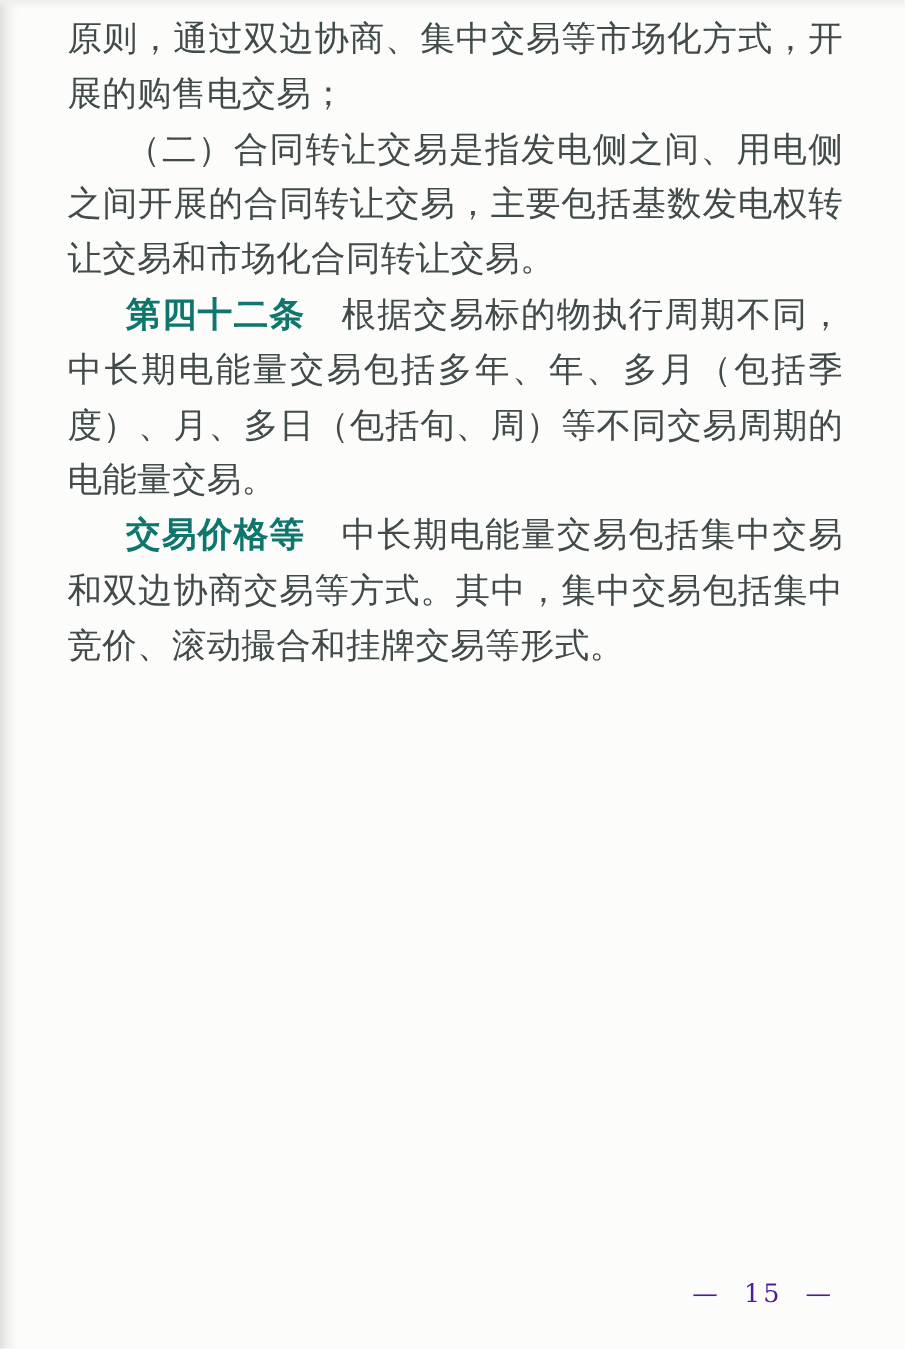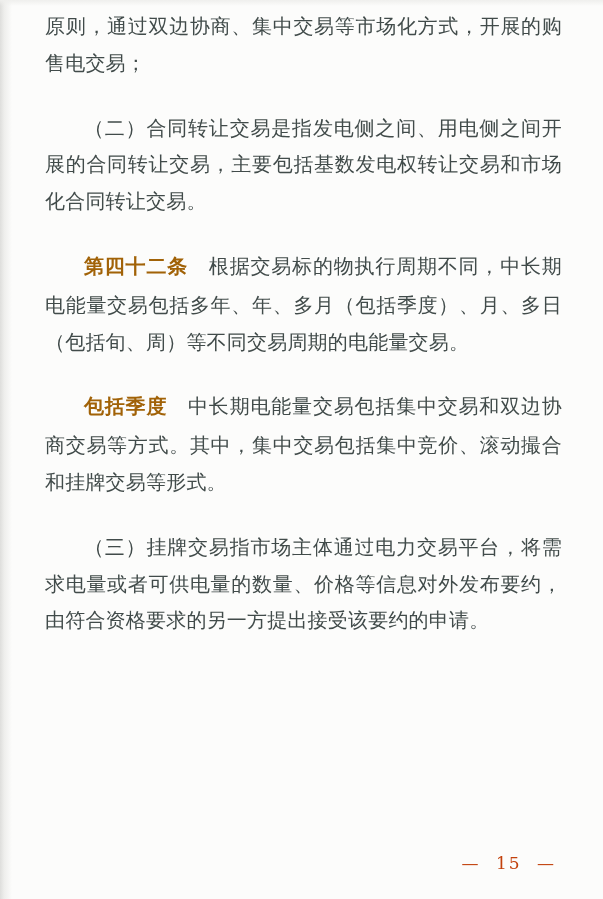--- a/index.html
+++ b/index.html
@@ -30,53 +30,50 @@
   }
   .doc-body {
     position: absolute;
     left: 45px;
     top: 8px;
     width: 517px;
     color: #414b4a;
   }
   .para {
     margin: 0;
-    font-size: 20px;
+    font-size: 23px;
     line-height: 36.8px;
     text-align: justify;
     word-break: normal;
     letter-spacing: 0.2px;
   }
   .para.indent {
     text-indent: 39px;
-    margin-top: 28px;
   }
   .para b.article-no {
     font-weight: bold;
-    color: #a16207;
-    font-family: Liberation Mono, monospace;
+    color: #0f766e;
   }
   .page-number {
     position: absolute;
     right: 47px;
     bottom: 26px;
     font-size: 17px;
     letter-spacing: 2px;
     word-spacing: 8px;
-    color: #c2410c;
+    color: #4c1d95;
     white-space: nowrap;
   }
 </style>
 </head>
 <body>
 
 <div class="page-edge-left"></div>
 <div class="page-edge-top"></div>
 
 <main class="doc-body">
     <p class="para"><span>原则，通过双边协商、集中交易等市场化方式，开展的购售电交易；</span></p>
     <p class="para indent"><span>（二）合同转让交易是指发电侧之间、用电侧之间开展的合同转让交易，主要包括基数发电权转让交易和市场化合同转让交易。</span></p>
     <p class="para indent"><b class="article-no">第四十二条</b>　<span>根据交易标的物执行周期不同，中长期电能量交易包括多年、年、多月（包括季度）、月、多日（包括旬、周）等不同交易周期的电能量交易。</span></p>
-    <p class="para indent"><b class="article-no">包括季度</b>　<span>中长期电能量交易包括集中交易和双边协商交易等方式。其中，集中交易包括集中竞价、滚动撮合和挂牌交易等形式。</span></p>
-    <p class="para indent"><span>（三）挂牌交易指市场主体通过电力交易平台，将需求电量或者可供电量的数量、价格等信息对外发布要约，由符合资格要求的另一方提出接受该要约的申请。</span></p>
+    <p class="para indent"><b class="article-no">交易价格等</b>　<span>中长期电能量交易包括集中交易和双边协商交易等方式。其中，集中交易包括集中竞价、滚动撮合和挂牌交易等形式。</span></p>
   </main>
 
 <div class="page-number">— 15 —</div>
 
 </body></html>

